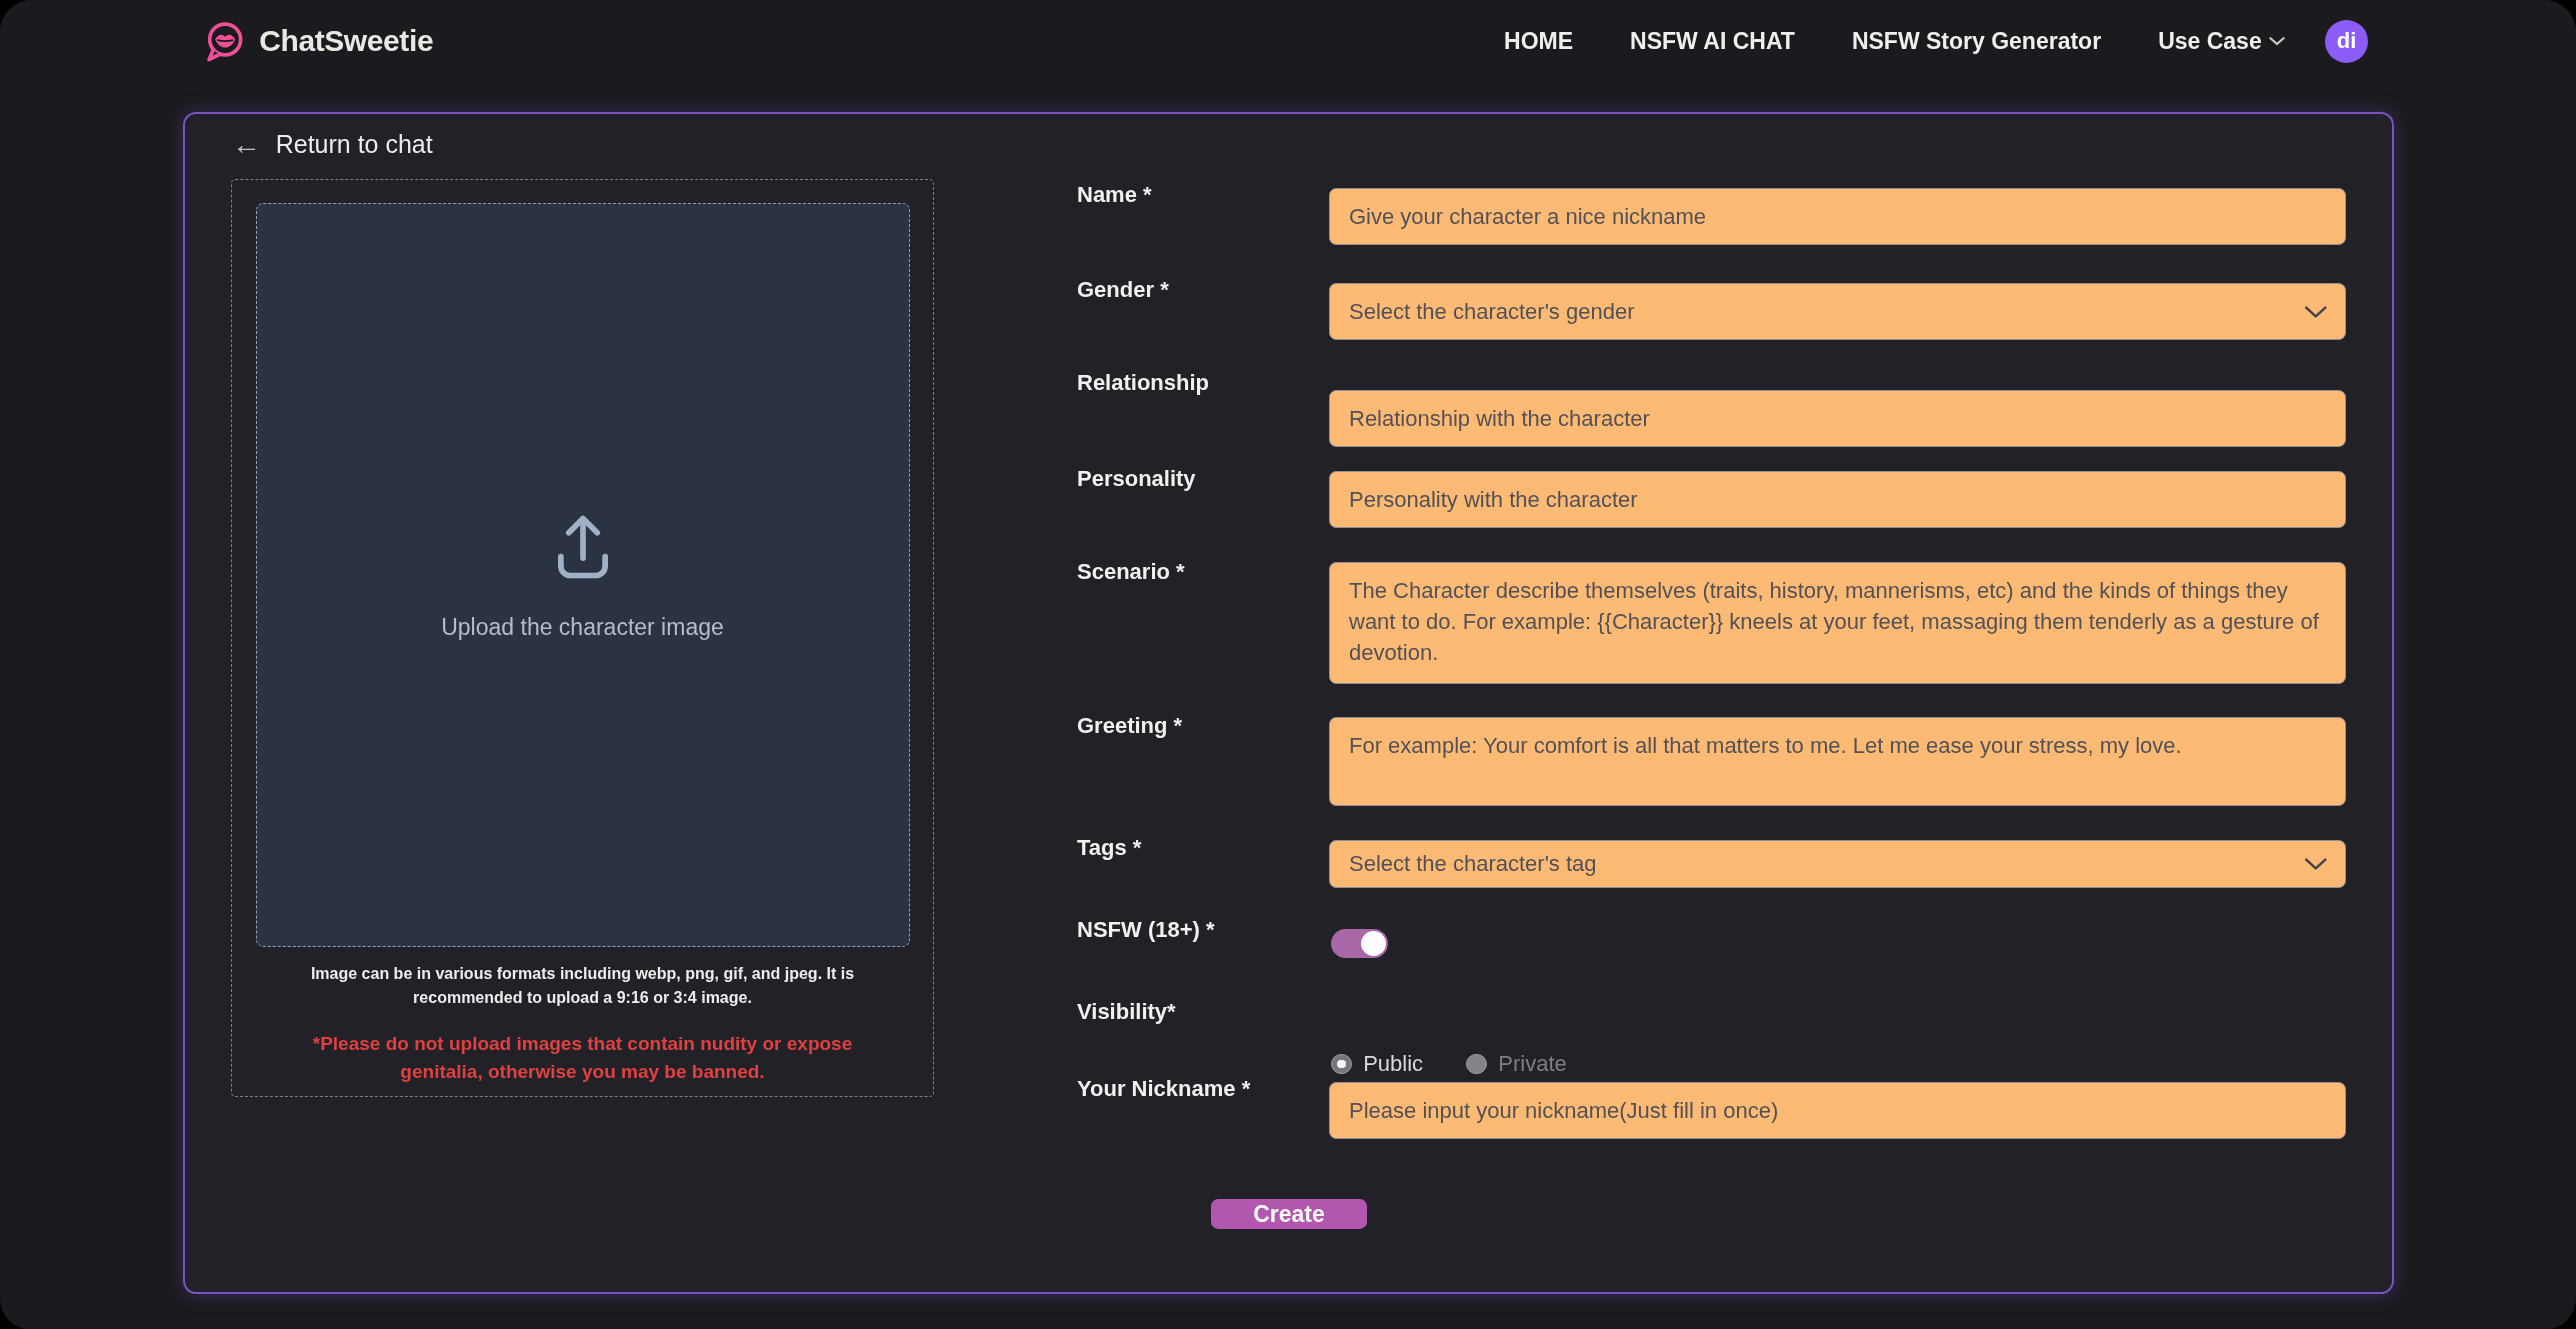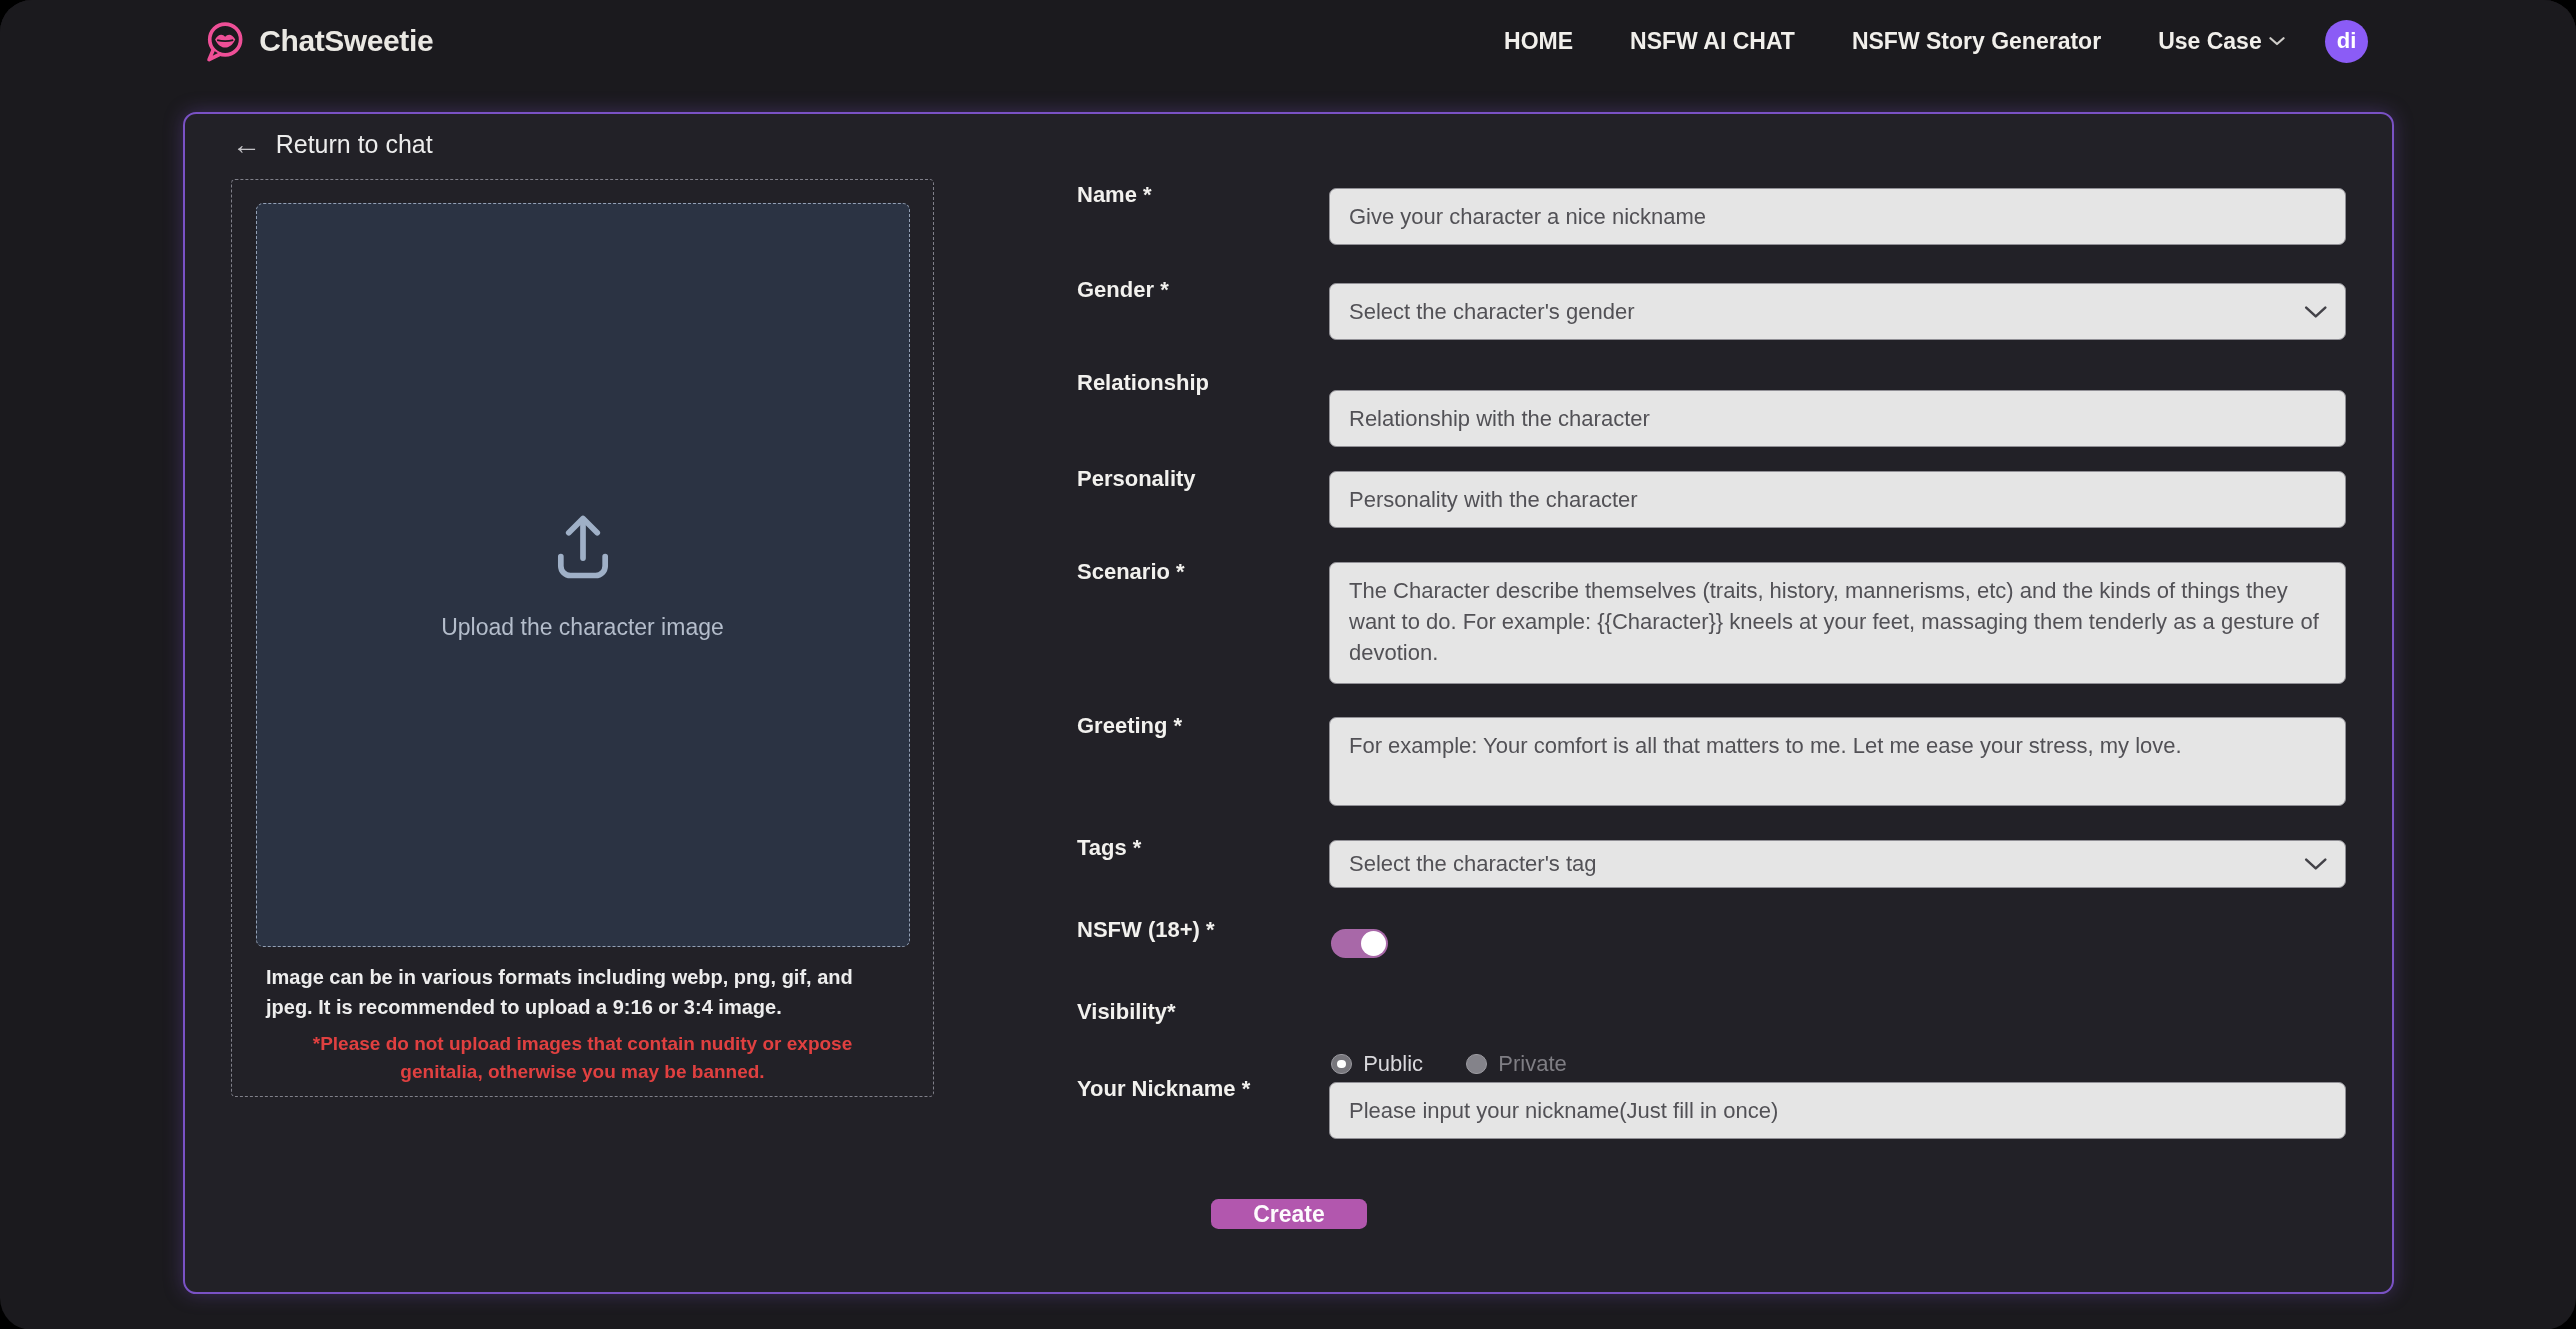--- a/index.html
+++ b/index.html
@@ -18,26 +18,26 @@
   
   .panel{position:absolute;left:183px;top:112px;width:2211px;height:1182px;background:#222127;border:2.2px solid #7a52c5;border-radius:13.2px;box-shadow:0 0 19px rgba(122,82,197,.35);box-sizing:border-box;}
   .back-row{position:absolute;left:47px;top:16px;display:flex;align-items:center;gap:14.7px;cursor:pointer;}
   .back-arrow{font-size:29px;color:#c3c2c6;line-height:1;}
   .back-label{font-size:25px;font-weight:400;color:#ececec;}
 
   
   .upload-outer{position:absolute;left:46px;top:65px;width:703px;height:918px;border:1.5px dashed #80808a;border-radius:4.4px;box-sizing:border-box;}
   .upload-inner{position:absolute;left:23.5px;top:23px;width:654px;height:744px;background:#2b3343;border:1.5px dashed #94a1b6;border-radius:7.3px;box-sizing:border-box;display:flex;flex-direction:column;align-items:center;justify-content:center;cursor:pointer;}
   .upload-cta{margin-top:29px;font-size:23px;color:#b4bdcb;}
-  .upload-note{position:absolute;left:0;right:0;top:782px;color:#ededed;font-weight:700;font-size:20px;line-height:1.5;padding:0 34px;}
+  .upload-note{position:absolute;left:0;right:0;top:782px;text-align:center;color:#ededed;font-weight:700;font-size:16px;line-height:1.5;padding:0 34px;}
   .upload-warning{position:absolute;left:0;right:0;top:850px;text-align:center;color:#e04040;font-weight:700;font-size:19px;line-height:1.45;padding:0 48px;}
 
   
   .field-label{position:absolute;left:892px;font-size:22px;font-weight:700;color:#f2f1ee;white-space:nowrap;}
-  .ctl{position:absolute;left:1144px;width:1017px;box-sizing:border-box;background:#e5e5e5;border:0.7px solid #919096;border-radius:7.3px;font-family:"Liberation Sans",sans-serif;font-size:22px;color:#2c2c2f;}
+  .ctl{position:absolute;left:1144px;width:1017px;box-sizing:border-box;background:#fdba74;border:0.7px solid #919096;border-radius:7.3px;font-family:"Liberation Sans",sans-serif;font-size:22px;color:#2c2c2f;}
   input.ctl{height:57px;padding:0 19px;outline:none;}
   textarea.ctl{padding:13.2px 19px;line-height:1.4;resize:none;outline:none;}
   .ctl::placeholder{color:#525156;opacity:1;}
   .select{display:flex;align-items:center;padding:0 19px;color:#525156;cursor:pointer;position:absolute;}
   .select .chev{position:absolute;right:17.6px;top:50%;transform:translateY(-50%);}
 
   .toggle{position:absolute;left:1146px;width:57px;height:29px;border-radius:733px;background:#a868a8;cursor:pointer;}
   .toggle .knob{position:absolute;top:2.2px;right:2.2px;width:25px;height:25px;border-radius:50%;background:#fff;}
 
   .radio-row{position:absolute;left:1146px;display:flex;align-items:center;gap:43px;}

